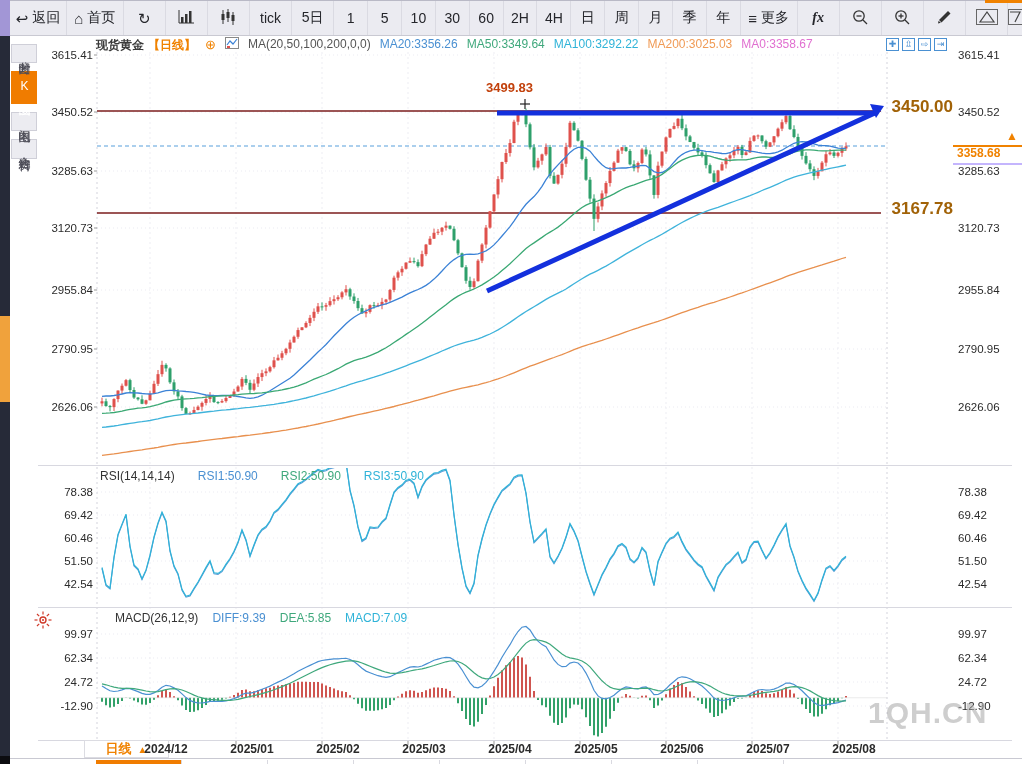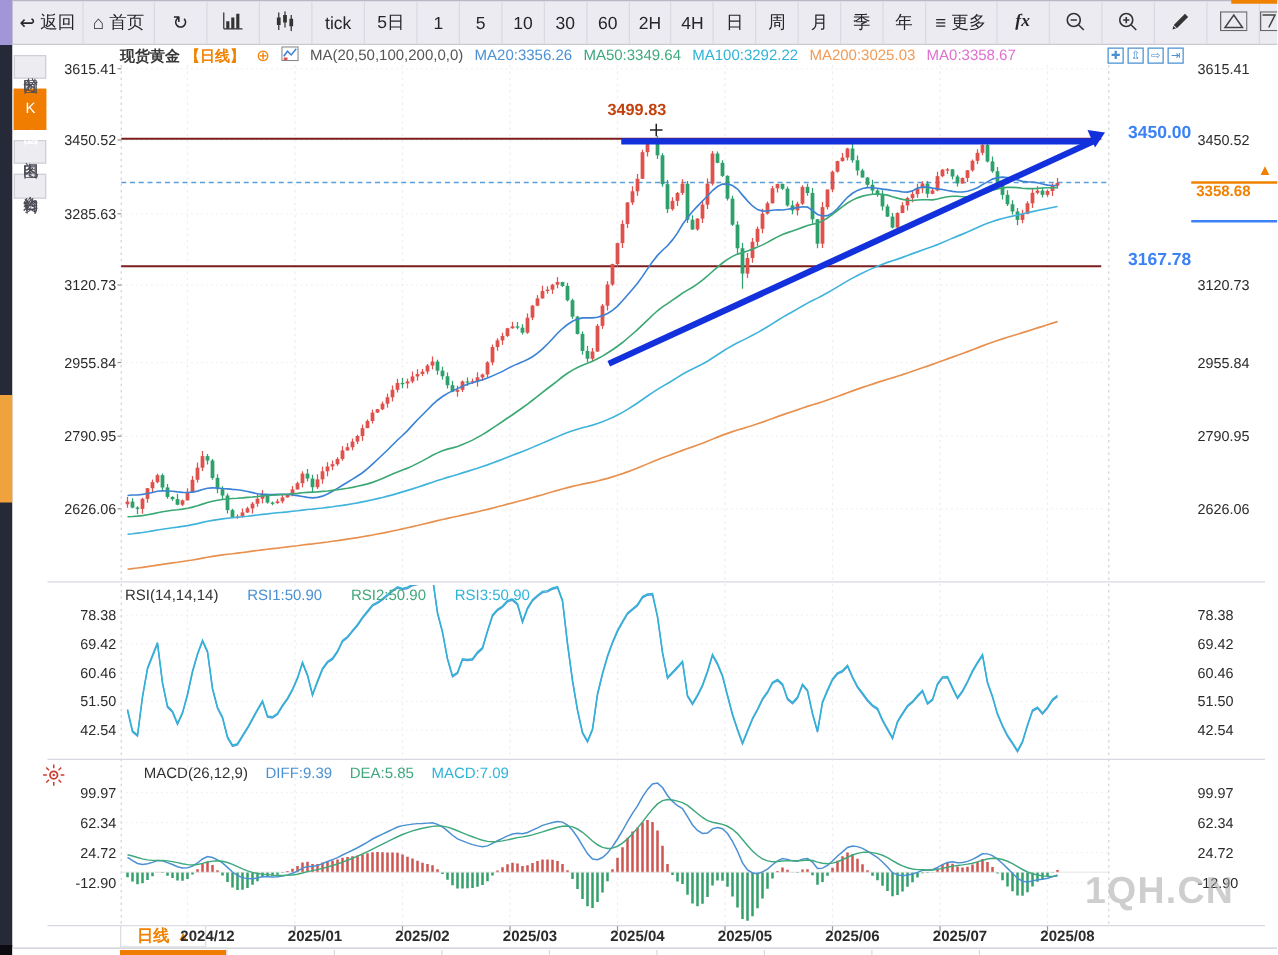--- a/index.html
+++ b/index.html
@@ -34,30 +34,30 @@
   .chead .plus{color:#f08200;font-size:13px;}
   .chead .f{color:#555;}
   .mini-icons{position:absolute;left:886px;top:38px;display:flex;gap:3px;}
   .mi{width:13px;height:13px;border:1px solid #4a90d2;box-sizing:border-box;color:#4a90d2;
     font-size:9px;line-height:11px;text-align:center;cursor:pointer;background:#fff;}
   
   .ihead{position:absolute;font-size:12px;display:flex;gap:14px;white-space:nowrap;color:#333;}
   .c-blue{color:#4a90d2;} .c-green{color:#3fa87c;} .c-cyan{color:#2fb3d8;}
   .c-orange{color:#f09a55;} .c-pink{color:#e06fd0;}
   
-  .ann{position:absolute;font-size:14px;font-weight:bold;color:#3b82f6;}
+  .ann{position:absolute;font-size:17px;font-weight:bold;color:#a16207;}
   .peak{position:absolute;left:486px;top:80px;font-size:13px;font-weight:bold;color:#c2410c;}
-  .badge{position:absolute;left:953px;top:145px;width:69px;height:33px;box-sizing:border-box;
-    border-top:2px solid #f08200;border-bottom:2px solid #3b82f6;background:#fff;color:#f08200;
+  .badge{position:absolute;left:953px;top:145px;width:69px;height:20px;box-sizing:border-box;
+    border-top:2px solid #f08200;border-bottom:2px solid #c4b5fd;background:#fff;color:#f08200;
     font-size:12px;font-weight:bold;line-height:13px;padding-left:4px;}
   .uparrow{position:absolute;left:1006px;top:129px;color:#f08200;font-size:12px;}
   
   .xlabels{position:absolute;left:16px;top:742px;width:1022px;height:15px;}
   .xl{position:absolute;width:64px;text-align:center;font-size:12px;font-weight:bold;color:#2b2b2b;}
-  .ptab{position:absolute;left:96px;top:740px;width:69px;height:18px;border:1px solid #dcdce2;
+  .ptab{position:absolute;left:84px;top:740px;width:85px;height:18px;border:1px solid #dcdce2;
     background:#fff;box-sizing:border-box;display:flex;align-items:center;justify-content:center;gap:6px;
     color:#f08200;font-size:13px;font-weight:bold;cursor:pointer;}
   .botrow{position:absolute;left:10px;top:758px;width:1012px;height:6px;background:#fff;
     border-top:1px solid #c9c9d2;box-sizing:border-box;}
   .botrow .ob{position:absolute;left:86px;top:1px;width:85px;height:5px;background:#f07c00;}
   .botrow .cell{position:absolute;top:1px;height:5px;border-left:1px solid #d9d9e0;width:86px;}
   .wm{position:absolute;left:868px;top:696px;font-size:30px;font-weight:bold;color:rgba(165,165,165,.55);
     letter-spacing:1px;}
   .sun{position:absolute;left:34px;top:611px;}
   svg text{font-family:"Liberation Sans",sans-serif;}

